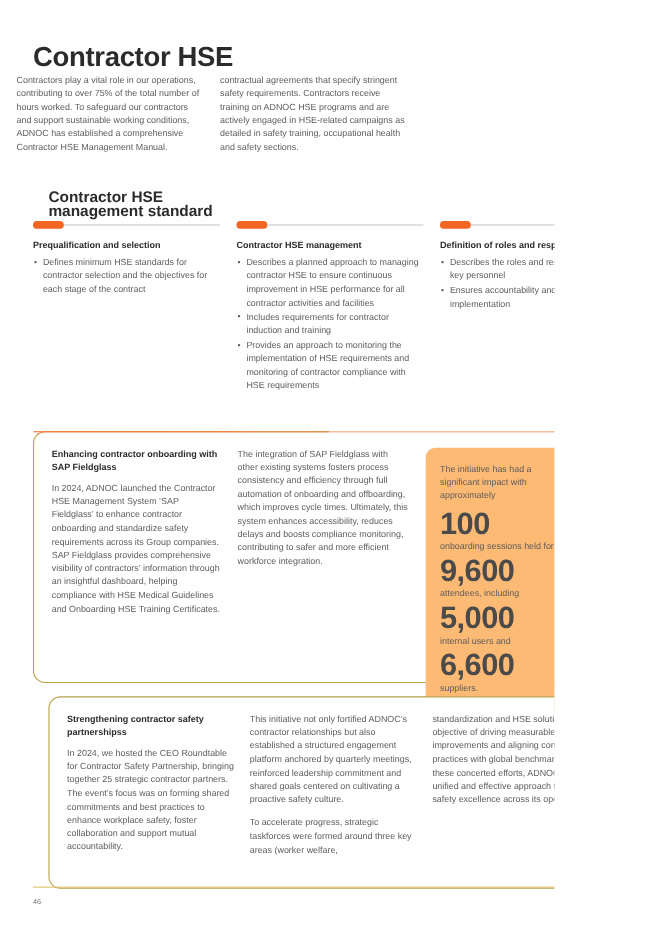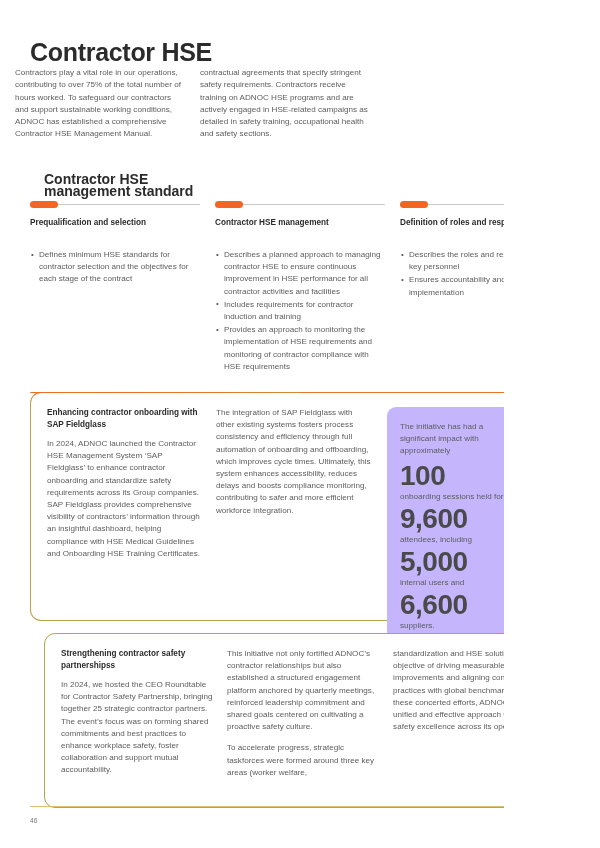--- a/index.html
+++ b/index.html
@@ -96,21 +96,21 @@
     width: 28px;
     height: 7px;
     border-radius: 4px;
     background: #f26522;
   }
 
   .std-title {
     font-size: 8.2px;
     font-weight: bold;
     color: #2b2b2b;
-    margin-bottom: 21px;
+    margin-bottom: 5px;
     line-height: 11px;
   }
 
   ul.std-list {
     list-style: none;
     font-size: 8.1px;
     line-height: 12.2px;
     color: #5d5d5d;
   }
   ul.std-list li {
@@ -186,21 +186,21 @@
     color: #2b2b2b;
     line-height: 11.5px;
     margin-bottom: 8px;
   }
 
   .card-col-wide { width: 163px; }
 
   
   .stats {
     width: 147px;
-    background: #c4b5fd;
+    background: #fdba74;
     border-radius: 9px;
     padding: 14px 13px 12px 13px;
     margin-left: 2px;
     align-self: flex-start;
   }
   .stats-lead {
     font-size: 8.1px;
     line-height: 12.2px;
     color: #5d5d5d;
     margin-bottom: 3px;

